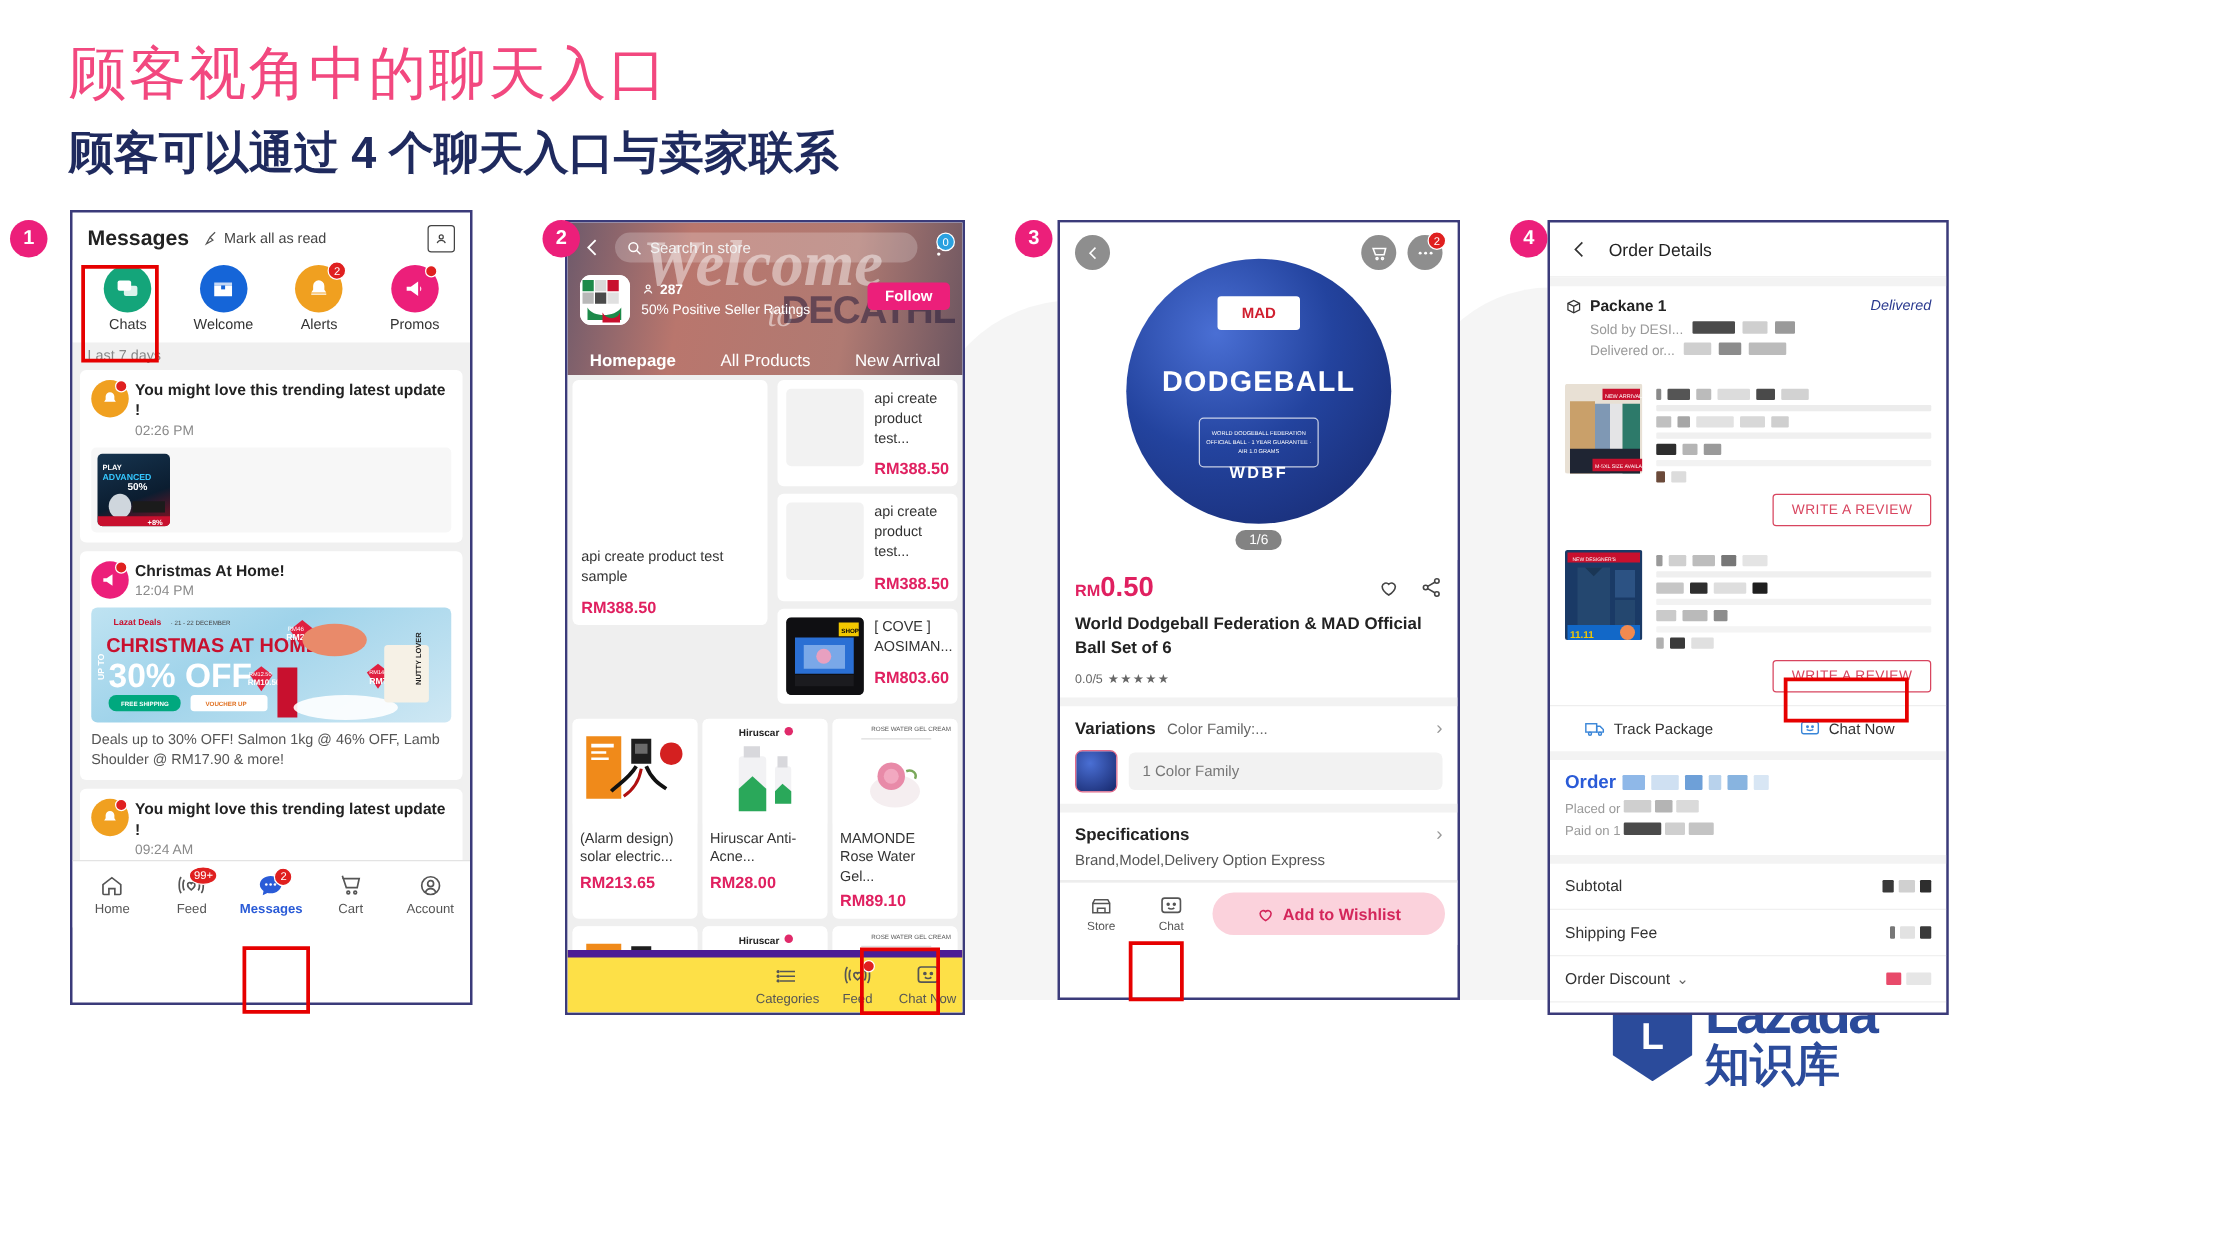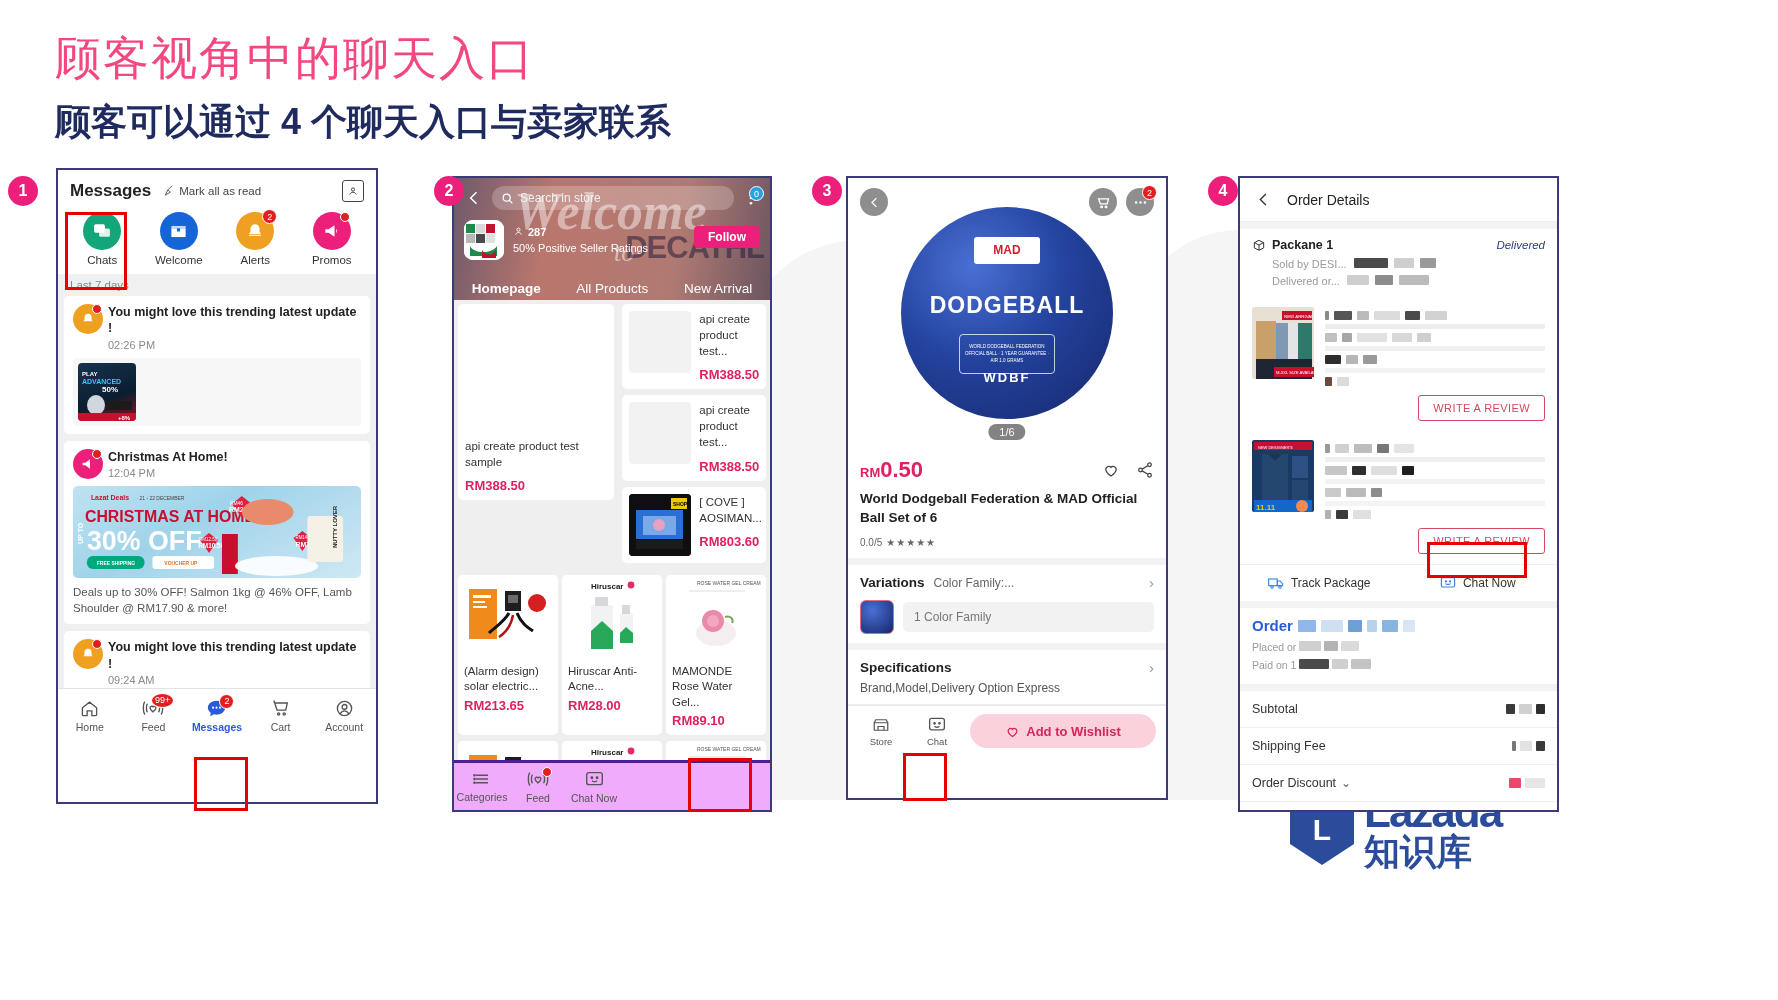--- a/index.html
+++ b/index.html
@@ -107,21 +107,21 @@
   .pcard .pname{font-size:11.5px;color:#333;line-height:1.4;}
   .pcard .pprice{font-size:13px;font-weight:bold;color:#e02060;margin-top:8px;}
   .prow{display:flex;gap:8px;}
   .pimg{width:62px;height:62px;border-radius:4px;background:#f2f2f2;flex:none;overflow:hidden;position:relative;}
   .grid3{display:flex;gap:4px;padding:0 4px;}
   .gcard{flex:1;background:#fff;border-radius:5px;overflow:hidden;}
   .gimg{width:100%;height:84px;background:#fff;position:relative;overflow:hidden;}
   .gtxt{padding:5px 6px 7px;}
   .gtxt .n{font-size:11.5px;color:#333;line-height:1.35;}
   .gtxt .p{font-size:13px;font-weight:bold;color:#e02060;margin-top:3px;}
-  .p2-nav{display:flex;justify-content:flex-start;align-items:center;height:50px;background:#f0abfc;border-top:3px solid #4c1d95;}
+  .p2-nav{display:flex;justify-content:flex-end;align-items:center;height:50px;background:#fde047;border-top:6px solid #4c1d95;}
 
   
   #p3{ left:846px; top:176px; width:322px; height:624px; }
   .p3-img{height:270px;background:#fff;position:relative;display:flex;align-items:center;justify-content:center;}
   .ballwrap{width:212px;height:212px;border-radius:50%;position:relative;
      background:radial-gradient(circle at 34% 28%, #4a6fd4 0%, #23439e 45%, #16276b 100%);}
   .ball-txt{position:absolute;top:46%;left:50%;transform:translate(-50%,-50%);color:#fff;
      font-size:23px;font-weight:bold;letter-spacing:1px;font-family:"Liberation Sans",sans-serif;}
   .ball-logo{position:absolute;top:14%;left:50%;transform:translateX(-50%);width:66px;height:27px;
      background:#fff;border-radius:3px;display:flex;align-items:center;justify-content:center;

